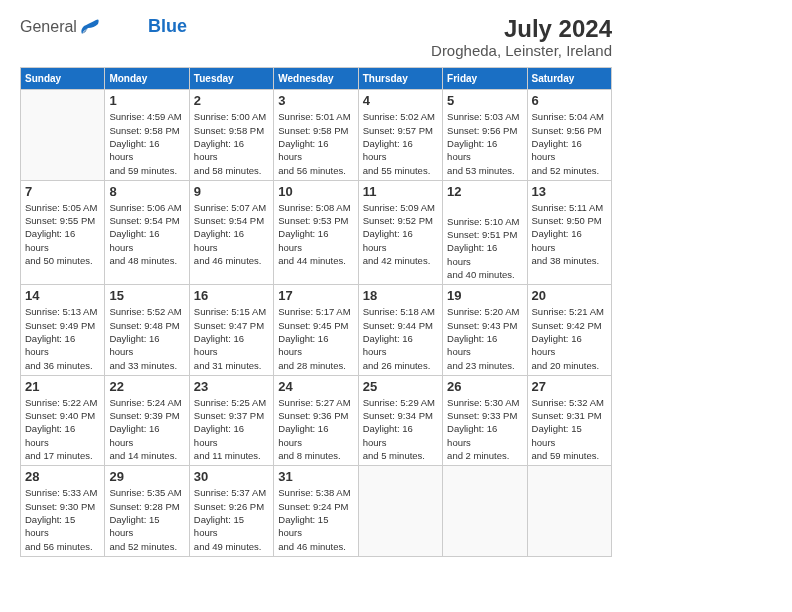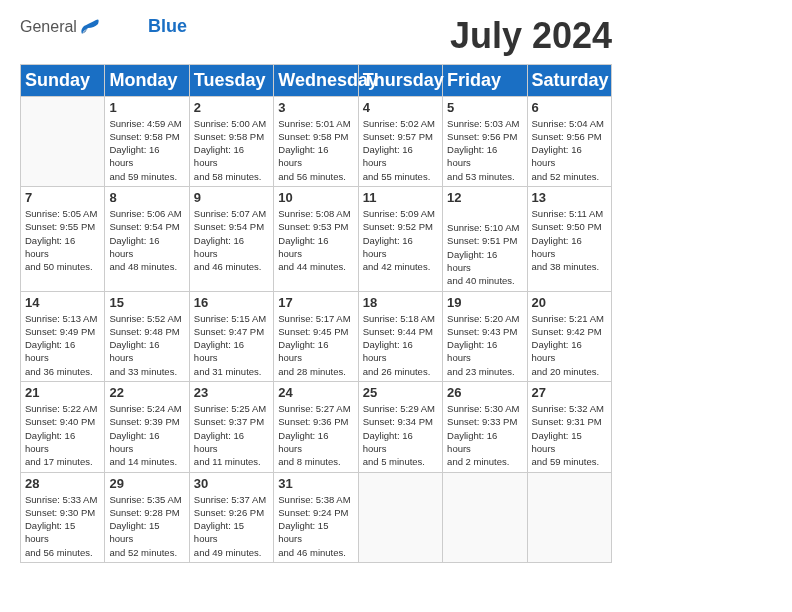--- a/index.html
+++ b/index.html
@@ -26,38 +26,38 @@
       display: flex;
       flex-direction: column;
       align-items: flex-start;
     }
     .logo-general { color: #555; }
     .logo-blue { color: #1a6fc4; }
     .title-block {
       text-align: right;
     }
     .month-year {
-      font-size: 36px;
+      font-size: 24px;
       font-weight: bold;
       color: #333;
       line-height: 1.1;
     }
     .location {
       font-size: 15px;
       color: #555;
     }
     .calendar {
       width: 100%;
       border-collapse: collapse;
       table-layout: fixed;
     }
     .calendar th {
       background: #1a6fc4;
       color: #fff;
-      font-size: 18px;
+      font-size: 10px;
       font-weight: bold;
       padding: 5px 4px;
       text-align: left;
       border: 1px solid #ccc;
     }
     .calendar td {
       border: 1px solid #ccc;
       vertical-align: top;
       padding: 3px 4px;
       font-size: 10px;
@@ -91,20 +91,21 @@
         <span class="logo-general">General</span>
         <svg width="22" height="18" viewBox="0 0 22 18" style="margin:0 1px;">
           <path d="M18 2 Q22 0 20 6 Q16 10 10 10 Q6 12 4 16 Q2 12 6 8 Q10 6 18 2Z" fill="#1a6fc4"></path>
           <path d="M10 10 Q8 14 4 16 Q7 13 10 10Z" fill="#0a4a8a"></path>
         </svg>
         <span class="logo-blue" style="color:#1a6fc4;font-weight:bold;font-size:18px;margin-left:47px;">Blue</span>
       </div>
     </div>
     <div class="title-block">
       <div class="month-year">July 2024</div>
+      <div class="location">Drogheda, Leinster, Ireland</div>
     </div>
   </div>
 
   <table class="calendar">
     <thead>
       <tr>
         <th>Sunday</th>
         <th>Monday</th>
         <th>Tuesday</th>
         <th>Wednesday</th>

